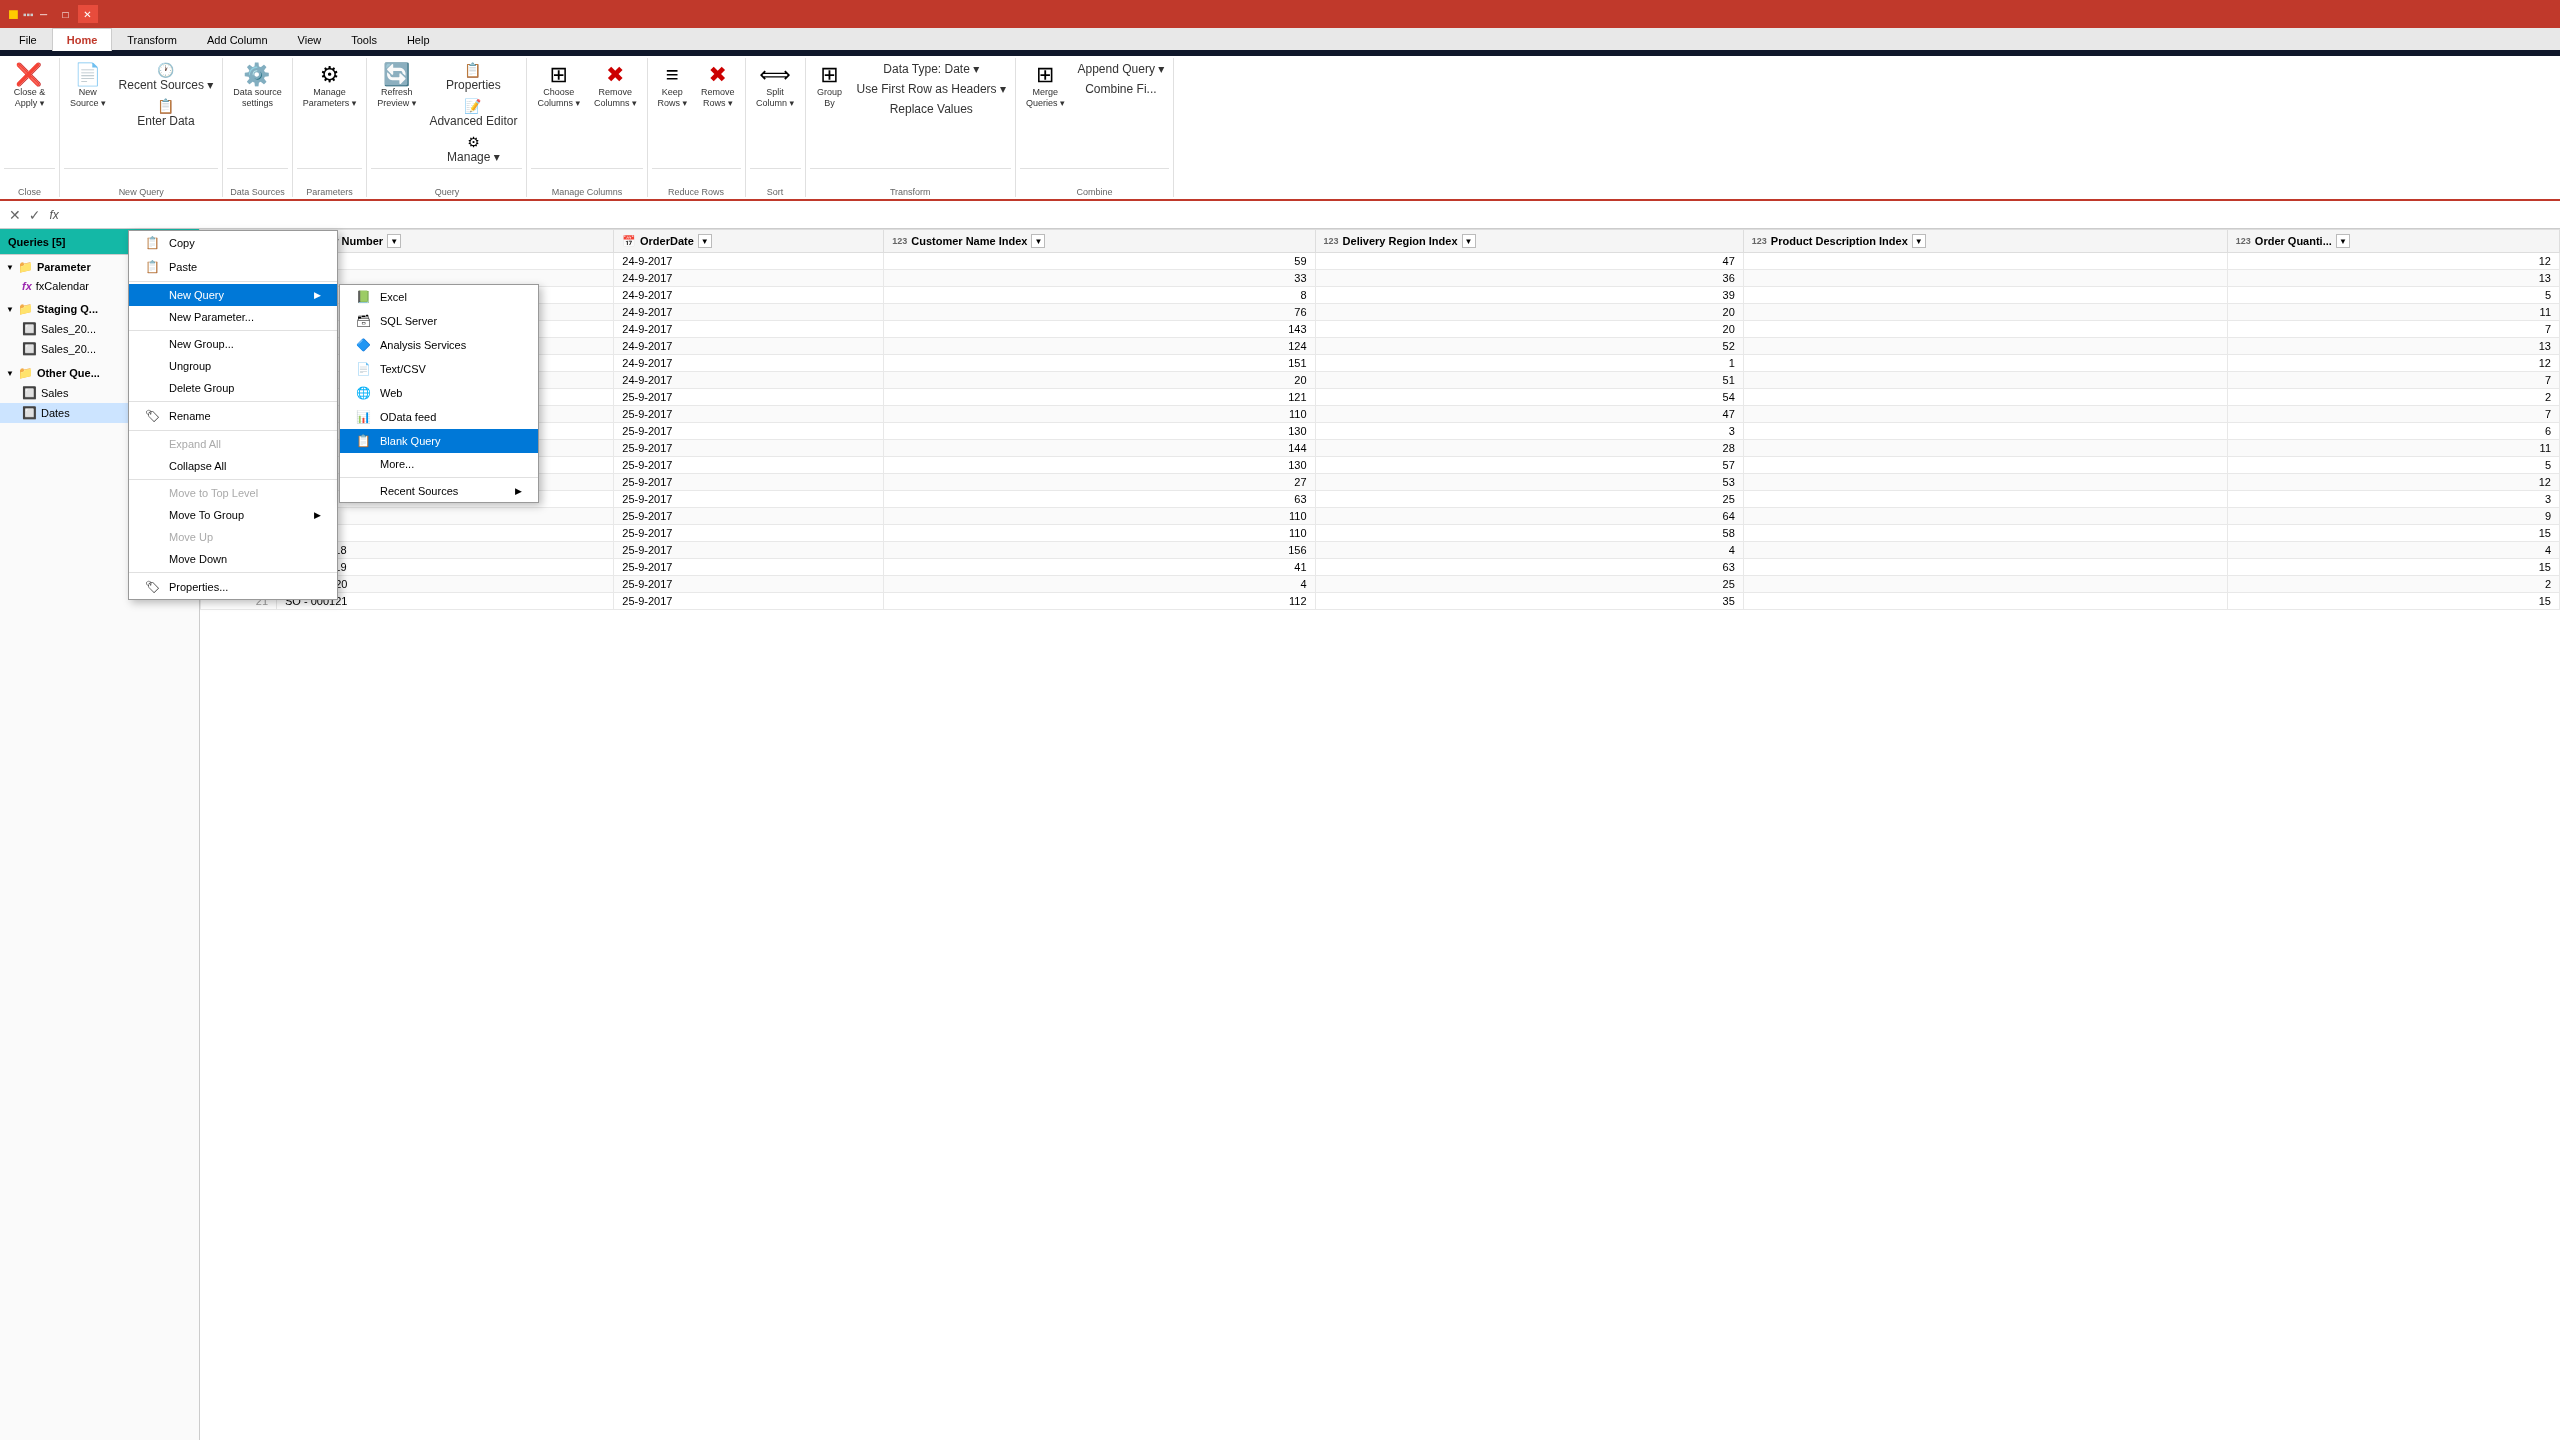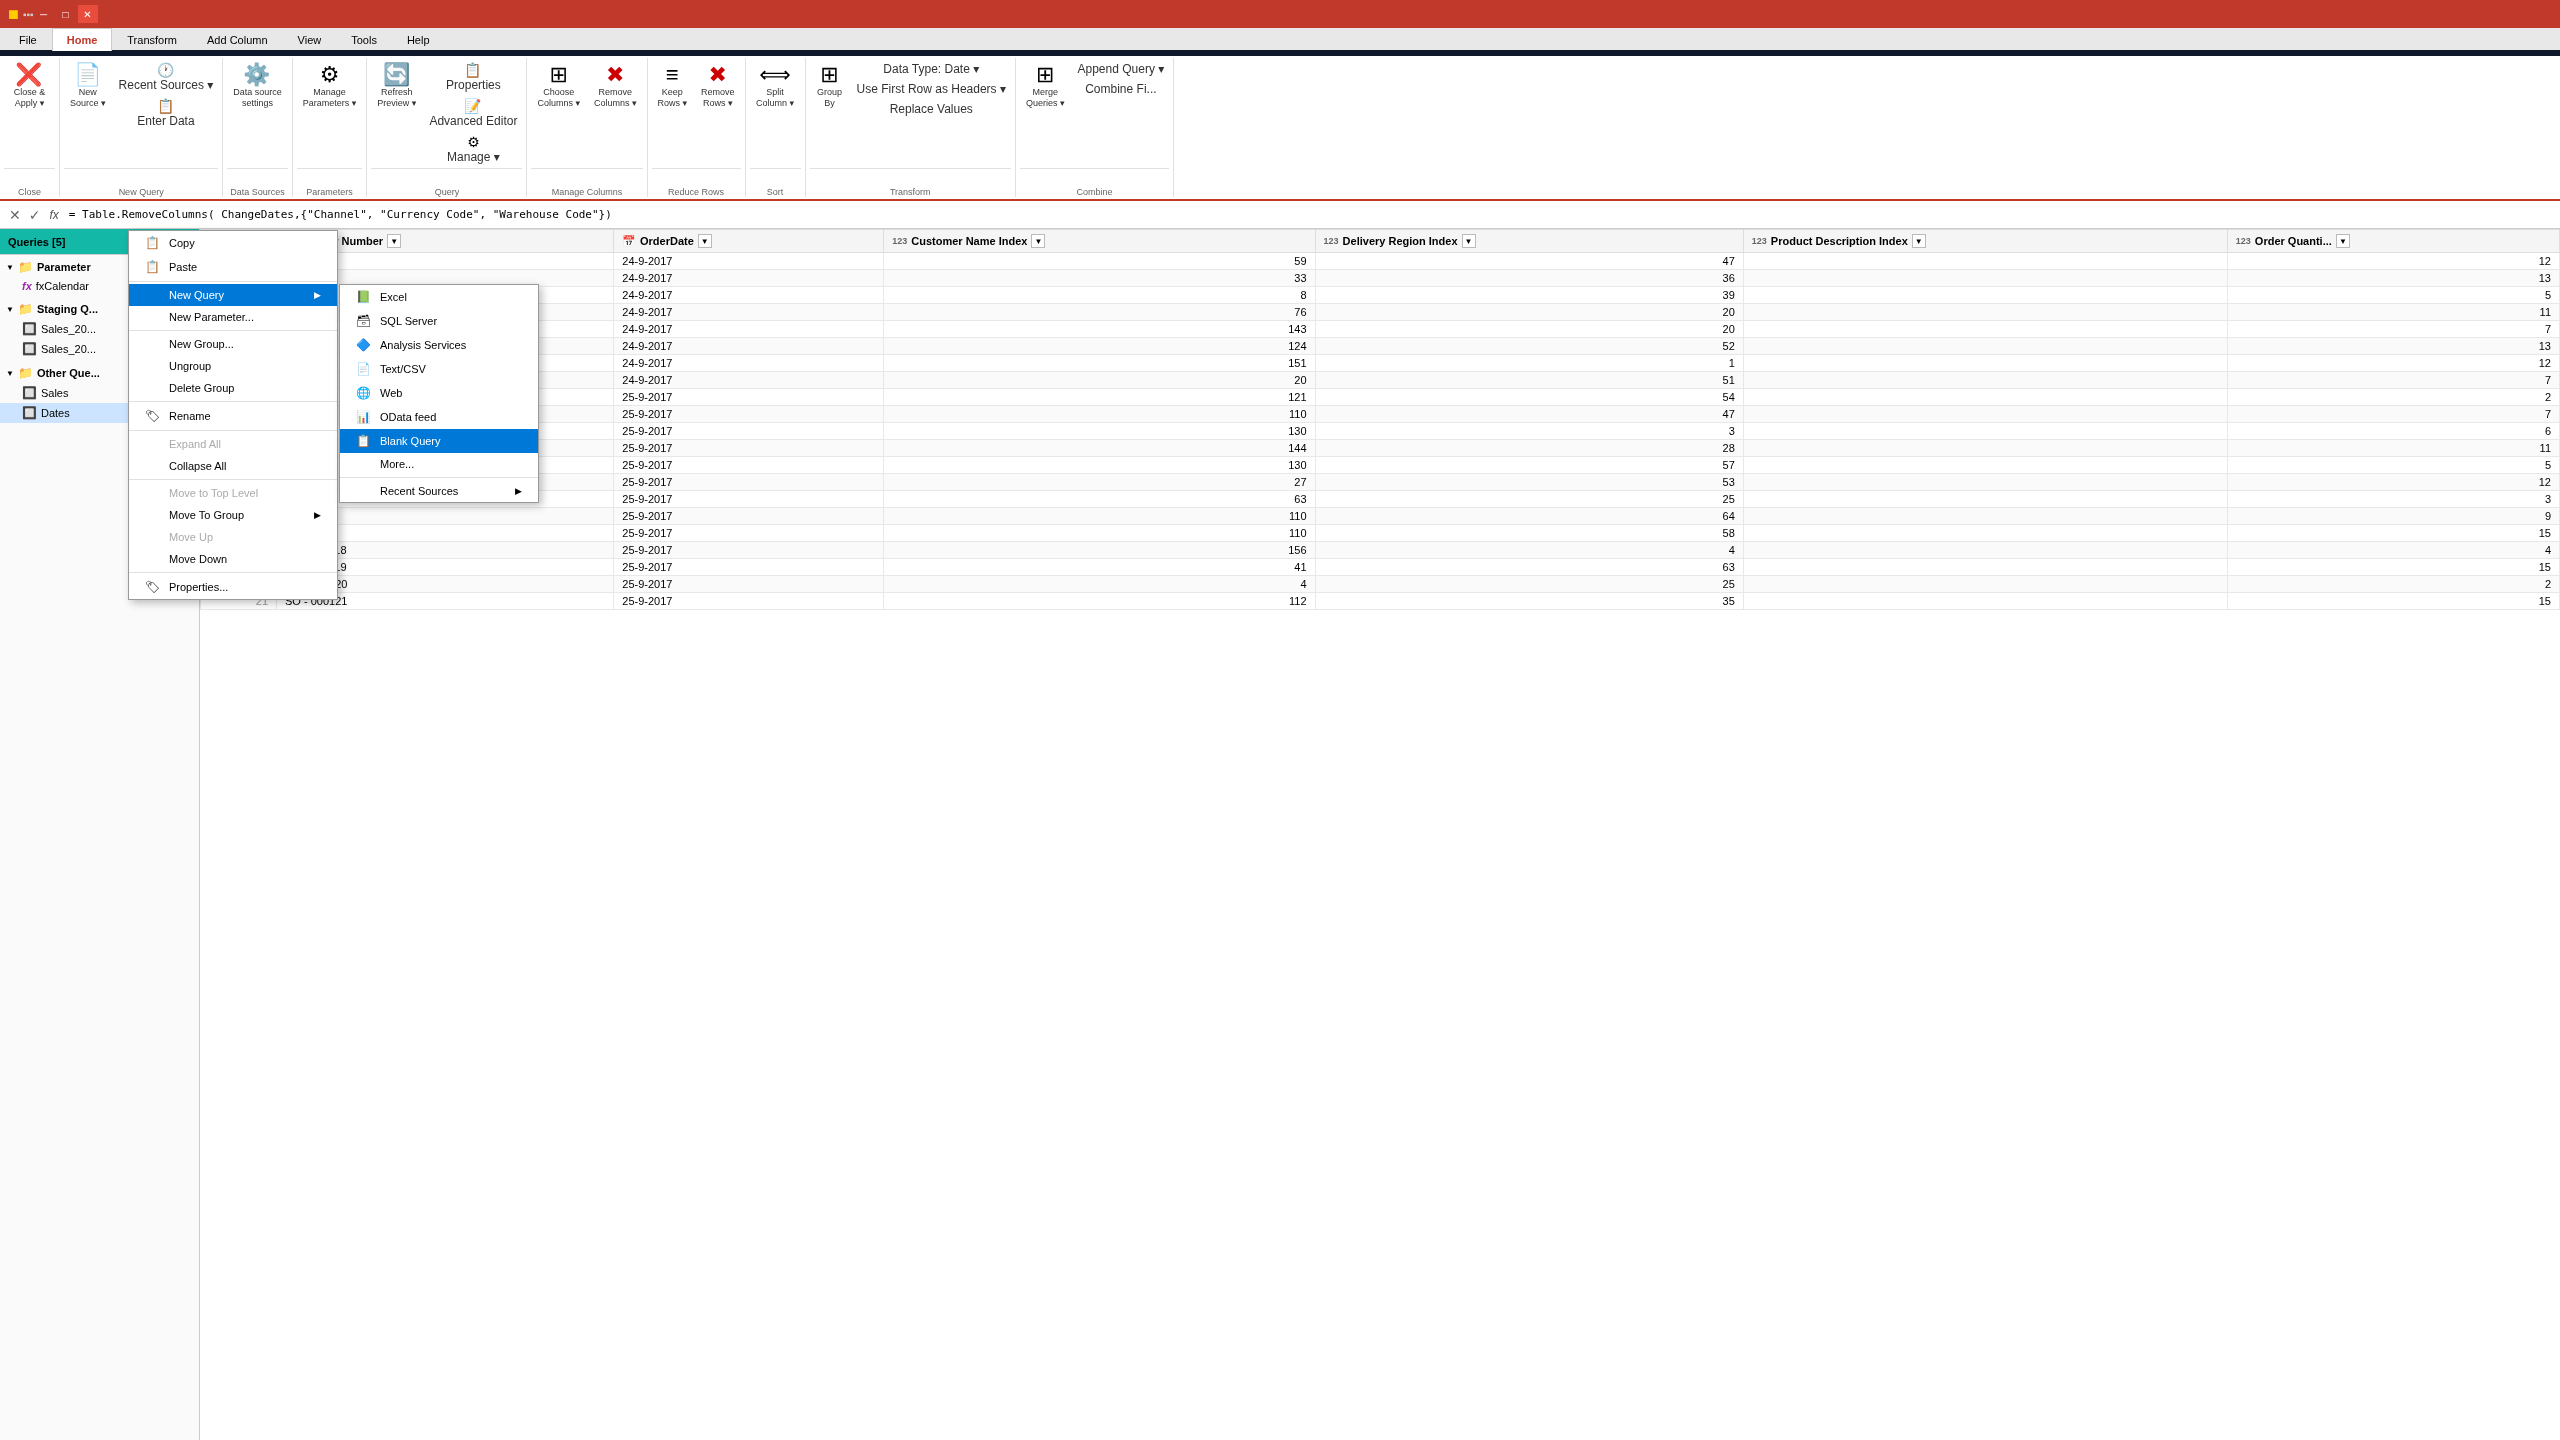--- a/index.html
+++ b/index.html
@@ -452,21 +452,20 @@
     <div class="ribbon-group-label">Combine</div>
   </div>
 </div>
 
 <div id="formula-bar">
   <div class="formula-btns">
     <span class="formula-btn">✕</span>
     <span class="formula-btn">✓</span>
   </div>
   <span class="fx-label">fx</span>
-  <input class="formula-input" readonly="" value="= Table.RemoveColumns( ChangeDates,{&quot;Channel&quot;, &quot;Currency Code&quot;, &quot;Warehouse Code&quot;})" style="">
 </div>
 
 <div id="main-area">
 
   <div id="queries-panel">
     <div id="queries-header">
       <span>Queries [5]</span>
       <span style="cursor:pointer;">◂</span>
     </div>
 

